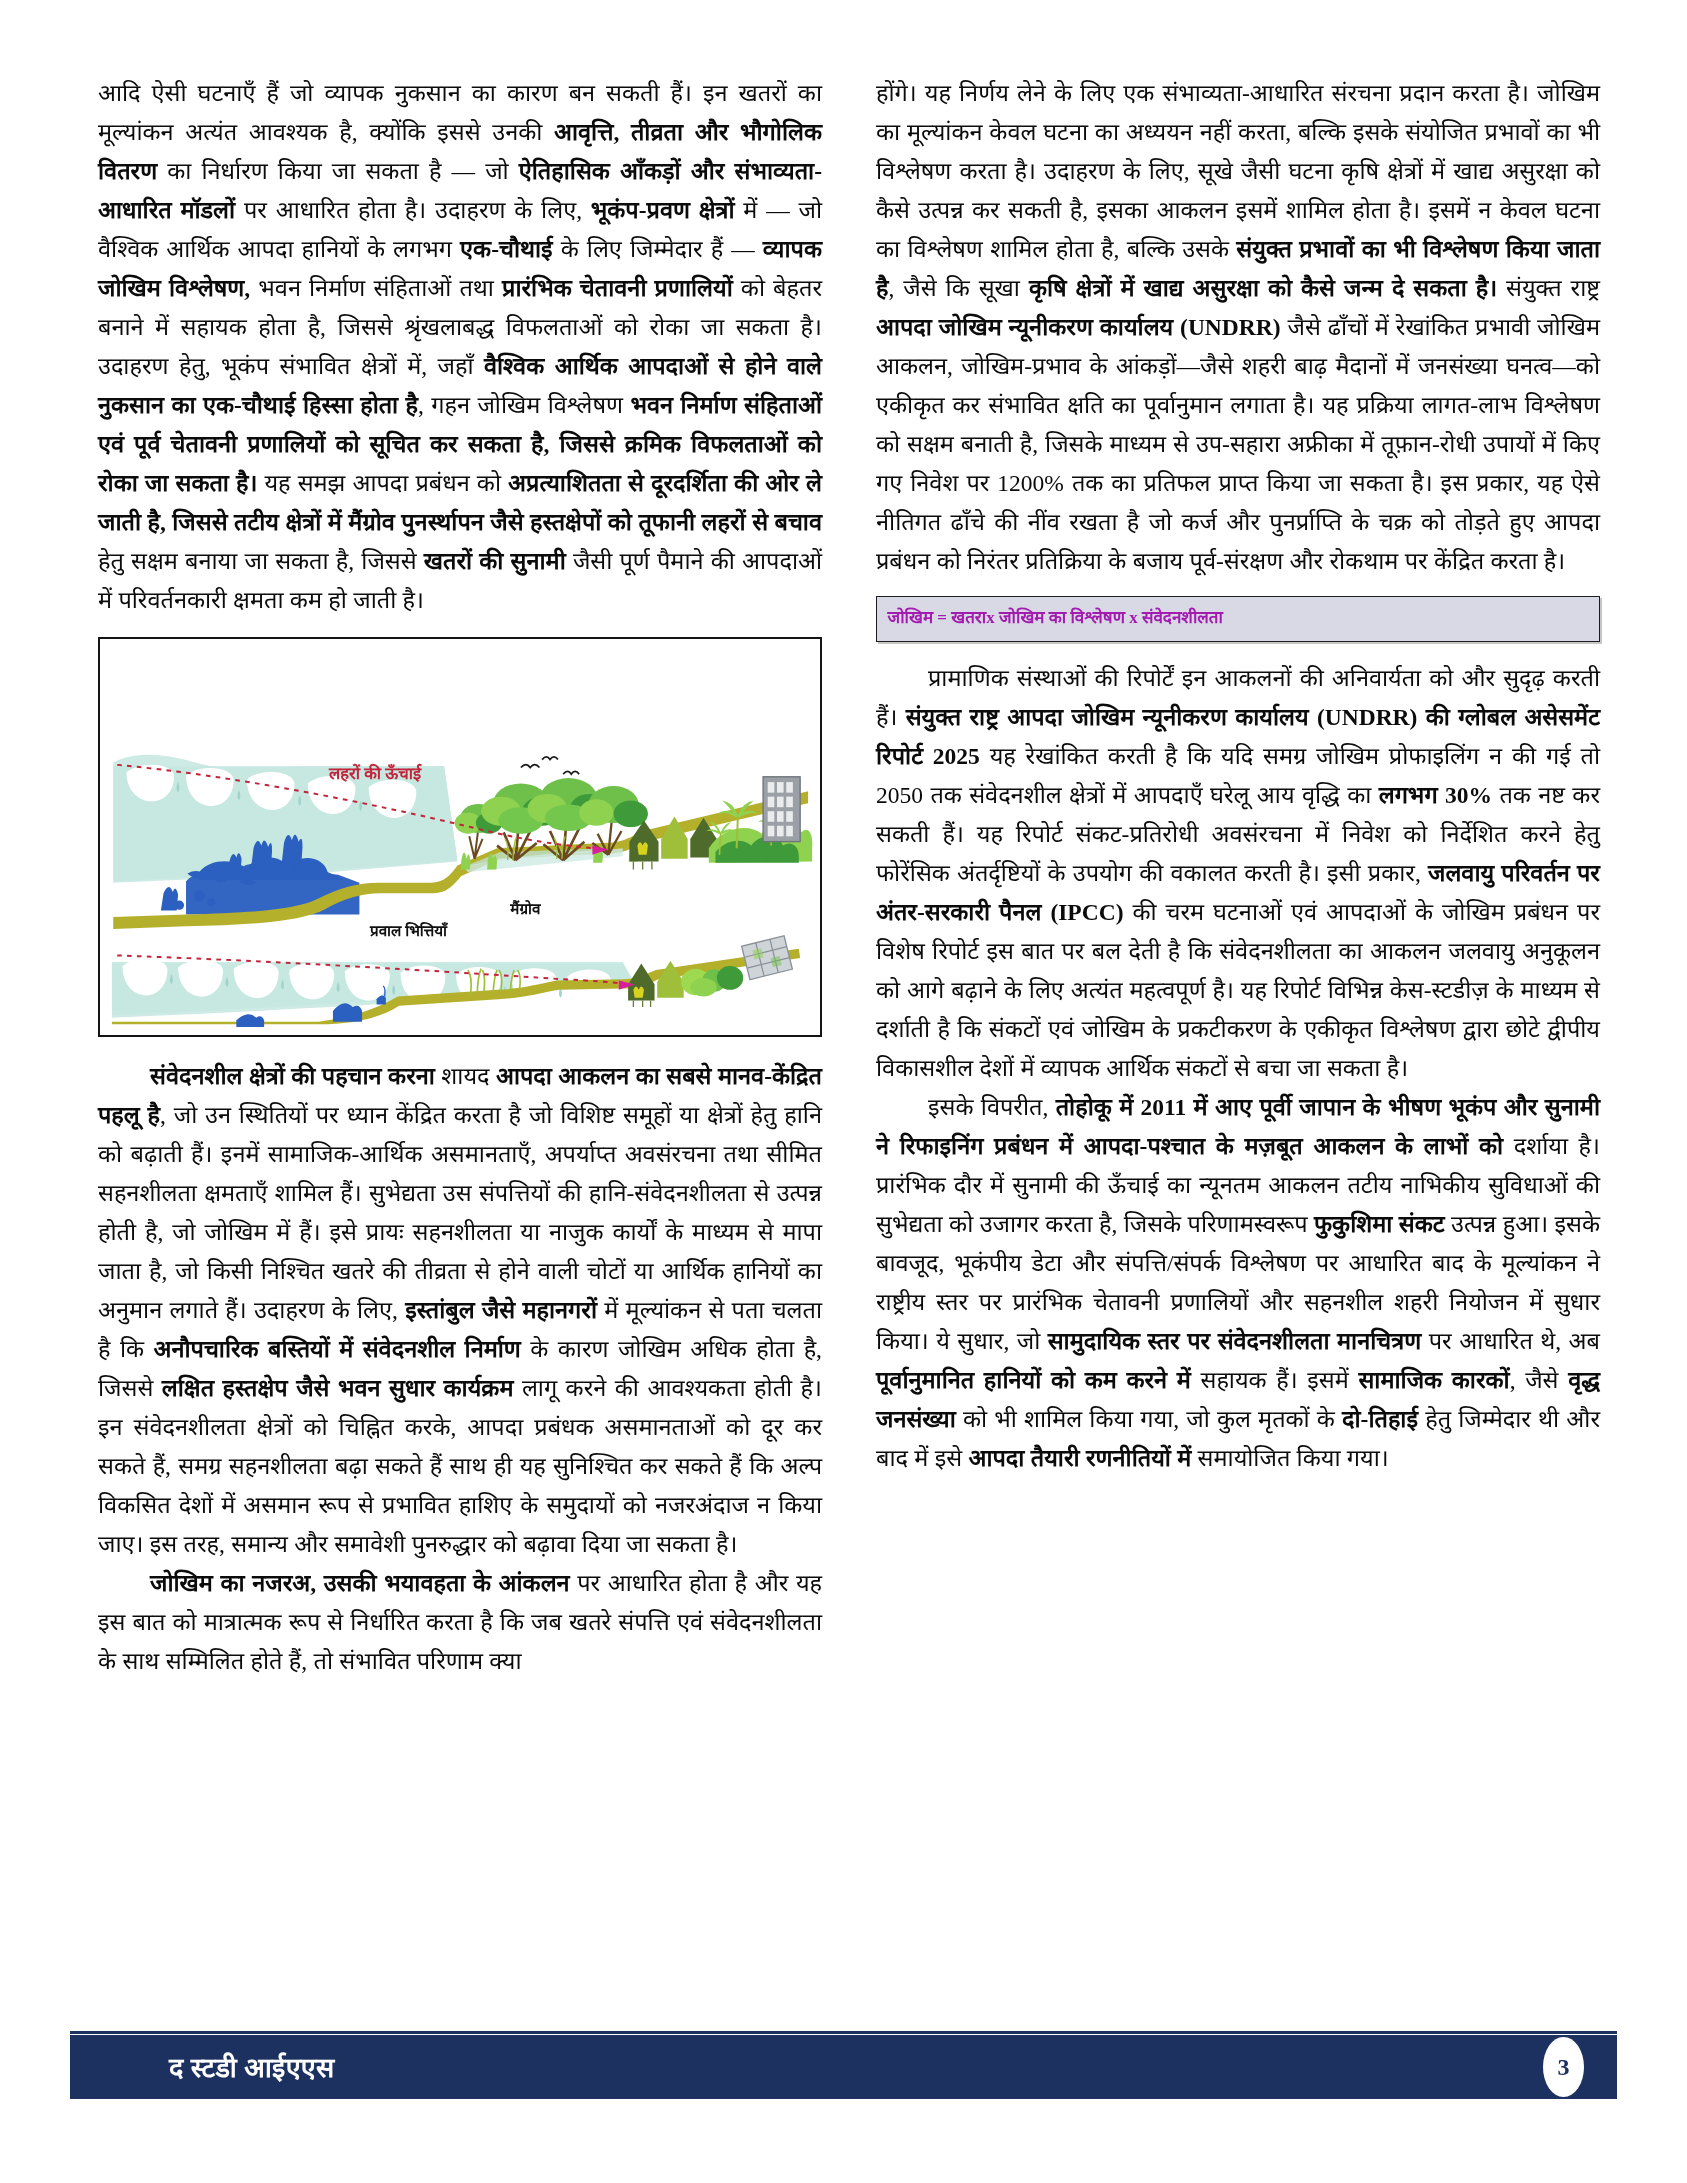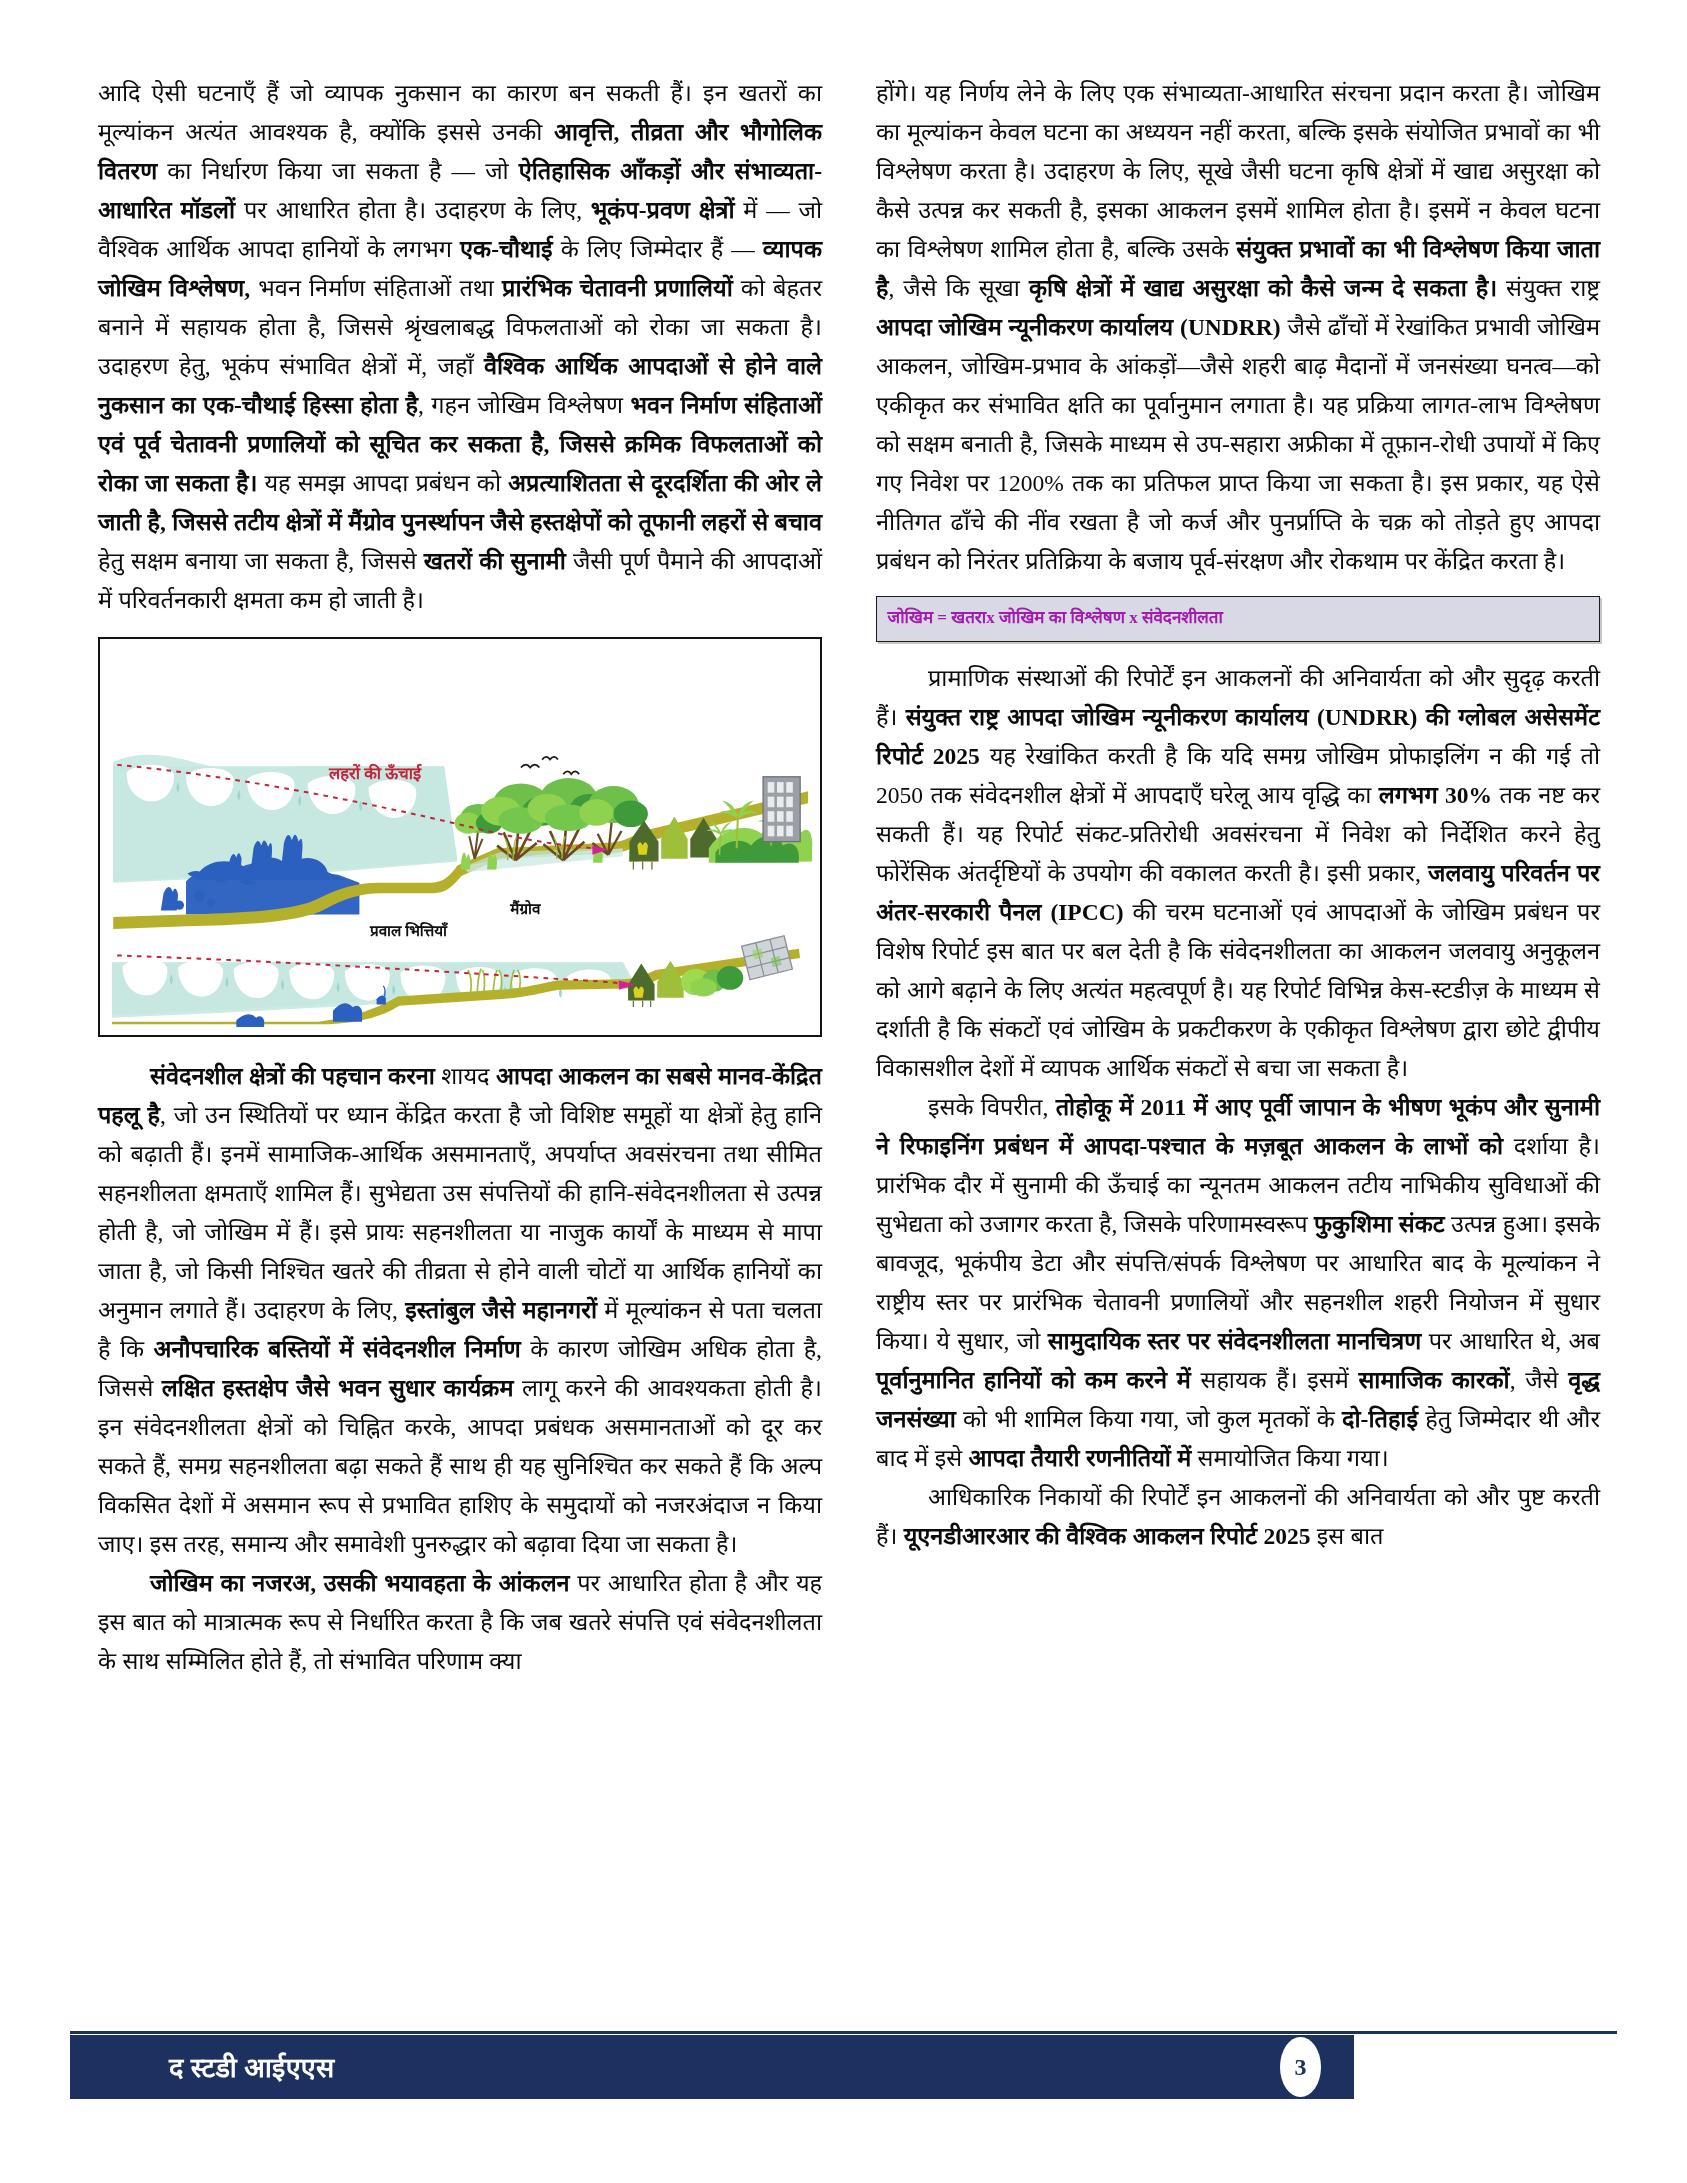--- a/index.html
+++ b/index.html
@@ -93,21 +93,21 @@
     position: absolute;
     left: 0px;
     top: 2035px;
     width: 1687px;
     height: 64px;
   }
   .footer-bar {
     position: absolute;
     left: 70px;
     top: 0;
-    width: 1284px;
+    width: 1547px;
     height: 64px;
     background: #1d3160;
   }
   .footer-topline {
     position: absolute;
     left: 70px;
     top: -4px;
     width: 1547px;
     height: 3.3px;
     background: #1d3160;
@@ -403,21 +403,20 @@
     <div class="col">
 
       <p class="para"><span>होंगे। यह निर्णय लेने के लिए एक संभाव्यता-आधारित संरचना प्रदान करता है। जोखिम का मूल्यांकन केवल घटना का अध्ययन नहीं करता, बल्कि इसके संयोजित प्रभावों का भी विश्लेषण करता है। उदाहरण के लिए, सूखे जैसी घटना कृषि क्षेत्रों में खाद्य असुरक्षा को कैसे उत्पन्न कर सकती है, इसका आकलन इसमें शामिल होता है। इसमें न केवल घटना का विश्लेषण शामिल होता है, बल्कि उसके </span><b>संयुक्त प्रभावों का भी विश्लेषण किया जाता है</b><span>, जैसे कि सूखा </span><b>कृषि क्षेत्रों में खाद्य असुरक्षा को कैसे जन्म दे सकता है।</b><span> संयुक्त राष्ट्र </span><b>आपदा जोखिम न्यूनीकरण कार्यालय (UNDRR)</b><span> जैसे ढाँचों में रेखांकित प्रभावी जोखिम आकलन, जोखिम-प्रभाव के आंकड़ों—जैसे शहरी बाढ़ मैदानों में जनसंख्या घनत्व—को एकीकृत कर संभावित क्षति का पूर्वानुमान लगाता है। यह प्रक्रिया लागत-लाभ विश्लेषण को सक्षम बनाती है, जिसके माध्यम से उप-सहारा अफ्रीका में तूफ़ान-रोधी उपायों में किए गए निवेश पर 1200% तक का प्रतिफल प्राप्त किया जा सकता है। इस प्रकार, यह ऐसे नीतिगत ढाँचे की नींव रखता है जो कर्ज और पुनर्प्राप्ति के चक्र को तोड़ते हुए आपदा प्रबंधन को निरंतर प्रतिक्रिया के बजाय पूर्व-संरक्षण और रोकथाम पर केंद्रित करता है।</span></p>
 
       <div class="formula-box">
         <div class="formula-text">जोखिम = खतराx  जोखिम का विश्लेषण x संवेदनशीलता</div>
       </div>
 
       <p class="para indent"><span>प्रामाणिक संस्थाओं की रिपोर्टें इन आकलनों की अनिवार्यता को और सुदृढ़ करती हैं। </span><b>संयुक्त राष्ट्र आपदा जोखिम न्यूनीकरण कार्यालय (UNDRR) की ग्लोबल असेसमेंट रिपोर्ट 2025</b><span> यह रेखांकित करती है कि यदि समग्र जोखिम प्रोफाइलिंग न की गई तो 2050 तक संवेदनशील क्षेत्रों में आपदाएँ घरेलू आय वृद्धि का </span><b>लगभग 30%</b><span> तक नष्ट कर सकती हैं। यह रिपोर्ट संकट-प्रतिरोधी अवसंरचना में निवेश को निर्देशित करने हेतु फोरेंसिक अंतर्दृष्टियों के उपयोग की वकालत करती है। इसी प्रकार, </span><b>जलवायु परिवर्तन पर अंतर-सरकारी पैनल (IPCC)</b><span> की चरम घटनाओं एवं आपदाओं के जोखिम प्रबंधन पर विशेष रिपोर्ट इस बात पर बल देती है कि संवेदनशीलता का आकलन जलवायु अनुकूलन को आगे बढ़ाने के लिए अत्यंत महत्वपूर्ण है। यह रिपोर्ट विभिन्न केस-स्टडीज़ के माध्यम से दर्शाती है कि संकटों एवं जोखिम के प्रकटीकरण के एकीकृत विश्लेषण द्वारा छोटे द्वीपीय विकासशील देशों में व्यापक आर्थिक संकटों से बचा जा सकता है।</span></p>
       <p class="para indent gap-top"><span>इसके विपरीत, </span><b>तोहोकू में 2011 में आए पूर्वी जापान के भीषण भूकंप और सुनामी ने रिफाइनिंग प्रबंधन में आपदा-पश्चात के मज़बूत आकलन के लाभों को</b><span> दर्शाया है। प्रारंभिक दौर में सुनामी की ऊँचाई का न्यूनतम आकलन तटीय नाभिकीय सुविधाओं की सुभेद्यता को उजागर करता है, जिसके परिणामस्वरूप </span><b>फुकुशिमा संकट</b><span> उत्पन्न हुआ। इसके बावजूद, भूकंपीय डेटा और संपत्ति/संपर्क विश्लेषण पर आधारित बाद के मूल्यांकन ने राष्ट्रीय स्तर पर प्रारंभिक चेतावनी प्रणालियों और सहनशील शहरी नियोजन में सुधार किया। ये सुधार, जो </span><b>सामुदायिक स्तर पर संवेदनशीलता मानचित्रण</b><span> पर आधारित थे, अब </span><b>पूर्वानुमानित हानियों को कम करने में</b><span> सहायक हैं। इसमें </span><b>सामाजिक कारकों</b><span>, जैसे </span><b>वृद्ध जनसंख्या</b><span> को भी शामिल किया गया, जो कुल मृतकों के </span><b>दो-तिहाई</b><span> हेतु जिम्मेदार थी और बाद में इसे </span><b>आपदा तैयारी रणनीतियों में</b><span> समायोजित किया गया।</span></p>
-      <p class="para indent gap-top"><span>आधिकारिक निकायों की रिपोर्टें इन आकलनों की अनिवार्यता को और पुष्ट करती हैं। </span><b>यूएनडीआरआर की वैश्विक आकलन रिपोर्ट 2025</b><span> इस बात</span></p>
 
     </div>
   </div>
 
   <div class="footer">
     <div class="footer-topline"></div>
     <div class="footer-bar">
       <div class="footer-brand">द स्टडी आईएएस</div>
       <div class="page-num-oval">
         <span>3</span>

